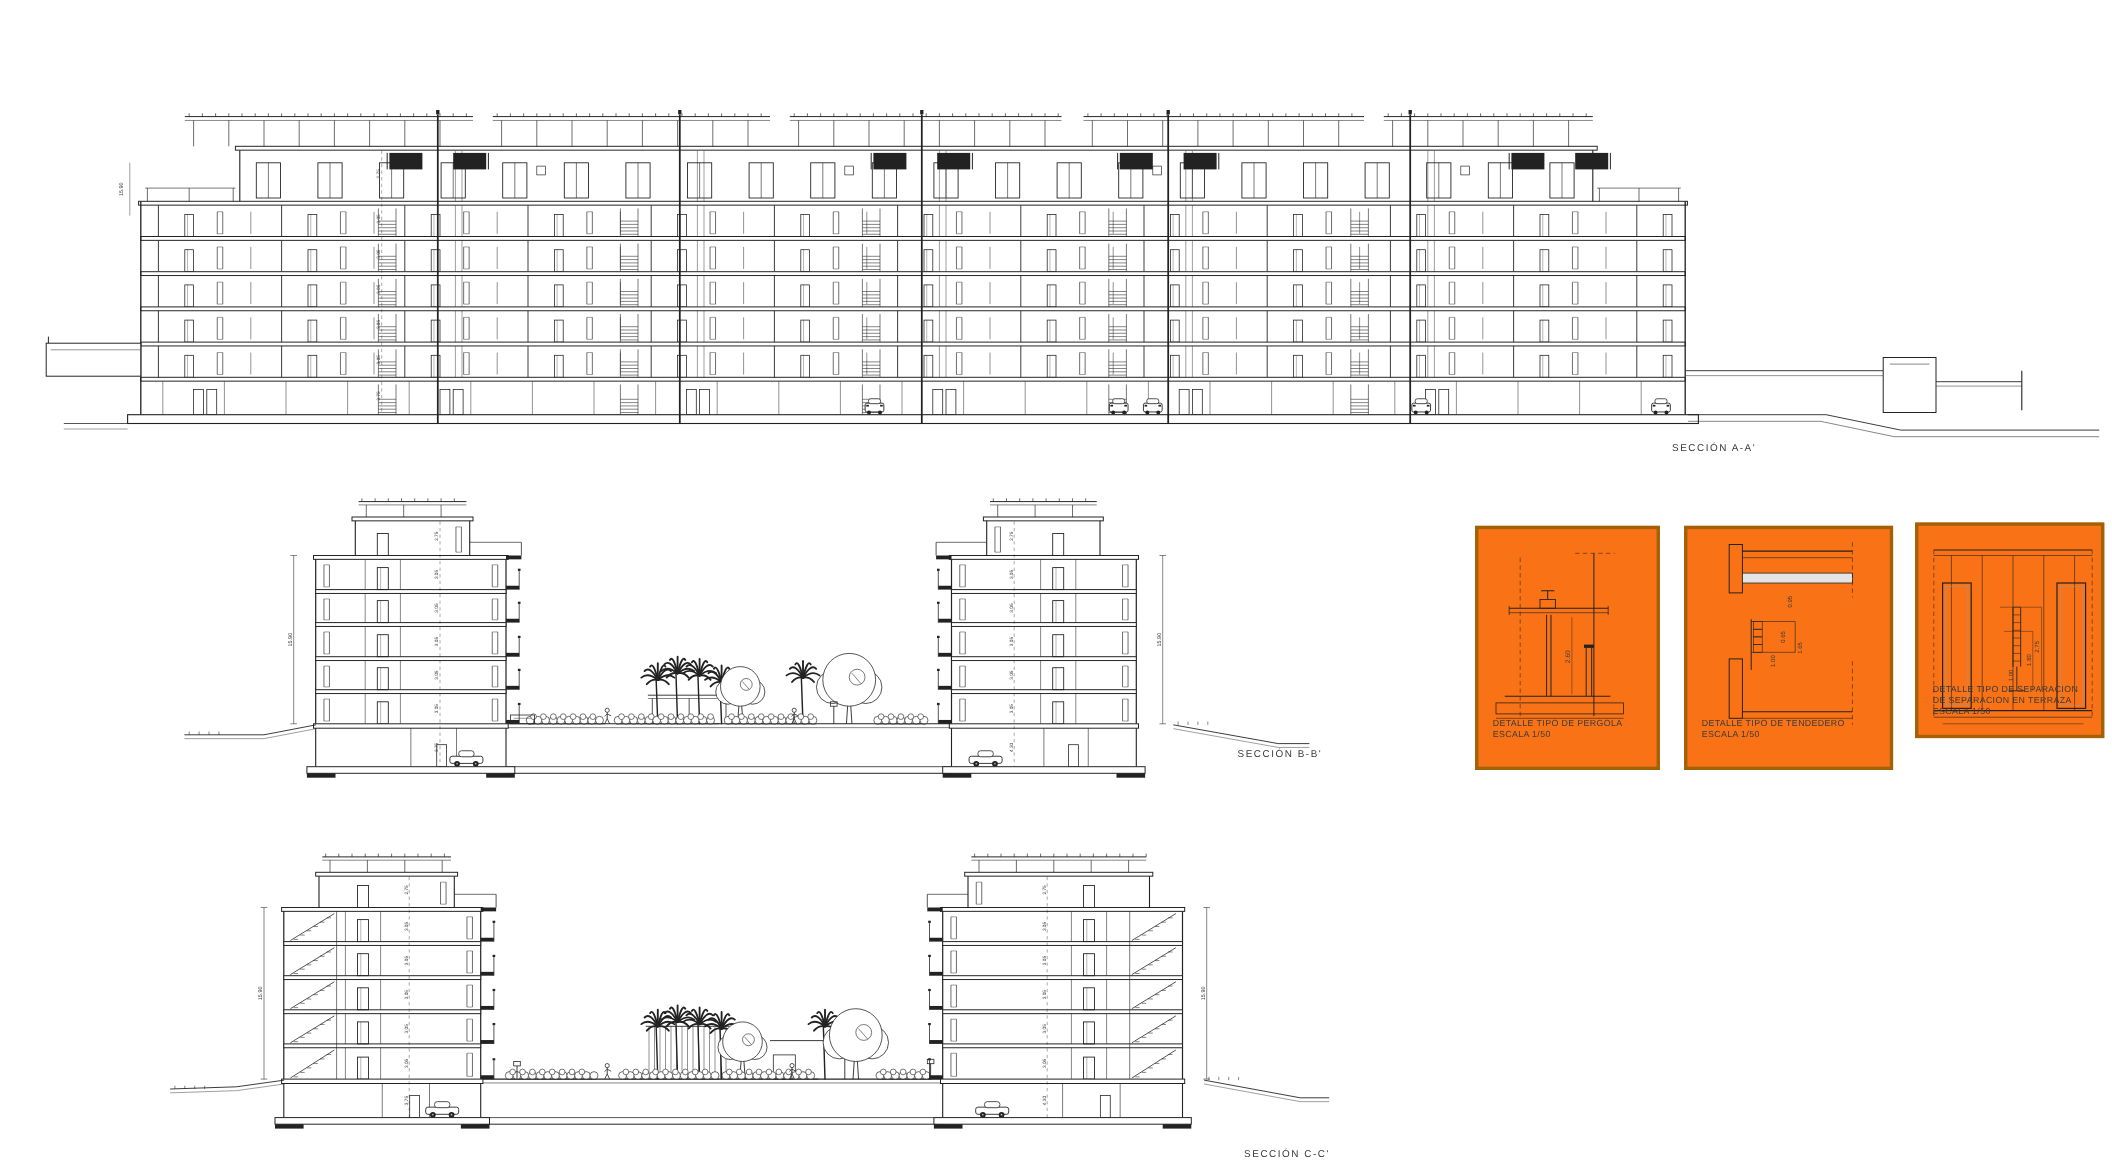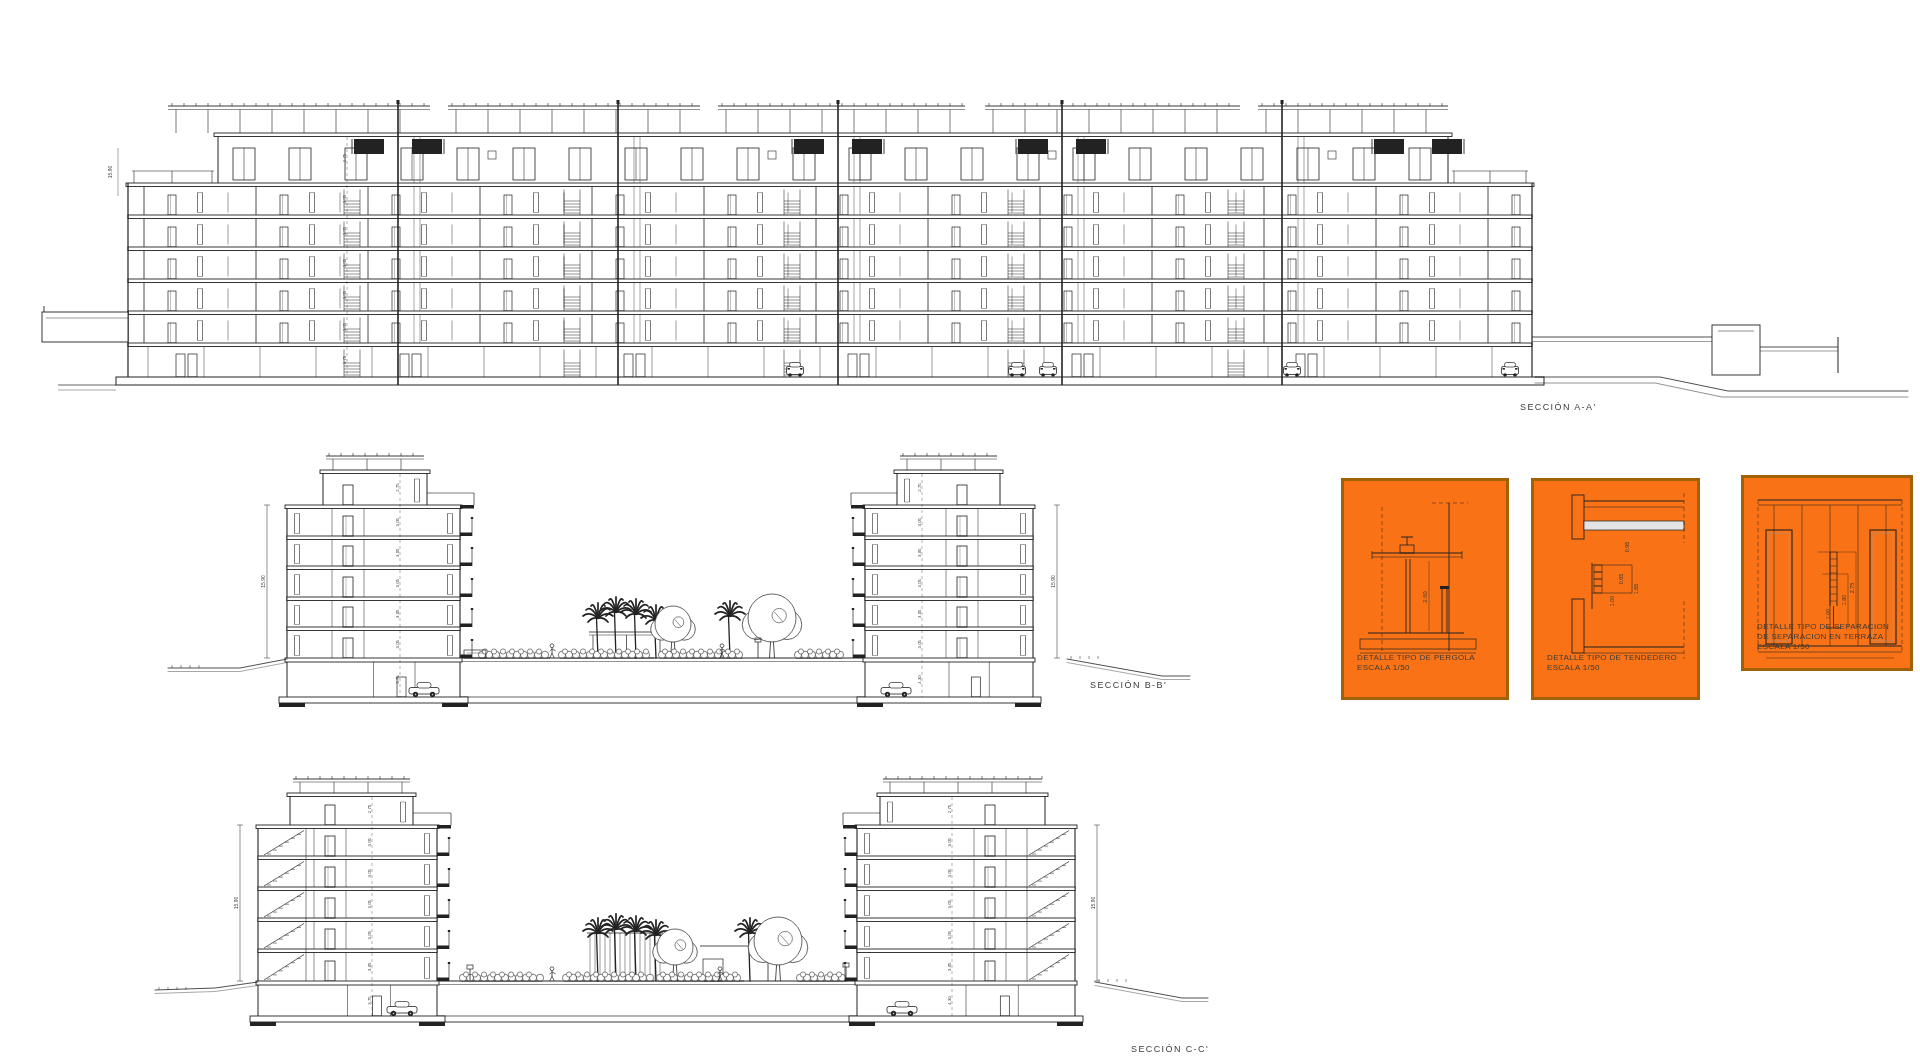--- a/index.html
+++ b/index.html
@@ -2130,21 +2130,21 @@
         <path d="M1095 982 L1182 998 L1208 998" fill="none" stroke="#222222" stroke-width="0.8" stroke-linecap="round"></path>
         <path d="M1095 985.5 L1182 1001.5 L1208 1001.5" fill="none" stroke="#222222" stroke-width="0.4" stroke-linecap="round"></path>
         <line x1="1099" y1="982" x2="1099" y2="979" stroke="#222222" stroke-width="0.5"></line>
         <line x1="1108" y1="982" x2="1108" y2="979" stroke="#222222" stroke-width="0.5"></line>
         <line x1="1117" y1="982" x2="1117" y2="979" stroke="#222222" stroke-width="0.5"></line>
         <line x1="1126" y1="982" x2="1126" y2="979" stroke="#222222" stroke-width="0.5"></line>
       </g>
     </svg>
 
   <div class="sec-label" style="left:1520px;top:402px;">SECCIÓN A-A'</div>
-  <div class="sec-label" style="left:1090px;top:680px;">SECCIÓN B-B'</div>
+  <div class="sec-label" style="left:1125px;top:680px;">SECCIÓN B-B'</div>
   <div class="sec-label" style="left:1131px;top:1044px;">SECCIÓN C-C'</div>
 
   <div class="detail-box" style="left:1341px;top:478px;width:168px;height:222px;">
     <svg class="detail-svg" id="det0" width="166" height="220">
         <g>
           <line x1="38" y1="26" x2="38" y2="172" stroke="#222222" stroke-width="0.5" stroke-dasharray="4 3"></line>
           <line x1="88" y1="22" x2="124" y2="22" stroke="#222222" stroke-width="0.5" stroke-dasharray="4 3"></line>
           <line x1="105" y1="22" x2="105" y2="170" stroke="#222222" stroke-width="0.9"></line>
           <line x1="28" y1="72" x2="118" y2="72" stroke="#222222" stroke-width="1"></line>
           <line x1="28" y1="76" x2="118" y2="76" stroke="#222222" stroke-width="0.55"></line>
@@ -2164,21 +2164,21 @@
           <rect x="16" y="158" width="116" height="10" fill="none" stroke="#222222" stroke-width="0.7"></rect>
           <line x1="16" y1="172" x2="132" y2="172" stroke="#222222" stroke-width="0.55"></line>
         </g>
       </svg>
     <div class="detail-caption" style="bottom:24px;">
       <div>DETALLE TIPO DE PERGOLA</div>
       <div>ESCALA 1/50</div>
     </div>
   </div>
 
-  <div class="detail-box" style="left:1531px;top:478px;width:169px;height:222px;">
+  <div class="detail-box" style="left:1531px;top:478px;width:190px;height:222px;">
     <svg class="detail-svg" id="det1" width="169" height="220">
         <g>
           <rect x="38" y="14" width="12" height="44" fill="none" stroke="#222222" stroke-width="0.9"></rect>
           <line x1="50" y1="20" x2="150" y2="20" stroke="#222222" stroke-width="1"></line>
           <line x1="50" y1="26" x2="150" y2="26" stroke="#222222" stroke-width="0.55"></line>
           <rect x="50" y="40" width="100" height="9" fill="#e4e4e4" stroke="#222222" stroke-width="0.7"></rect>
           <line x1="150" y1="12" x2="150" y2="62" stroke="#222222" stroke-width="0.5" stroke-dasharray="4 3"></line>
           <line x1="58" y1="82" x2="58" y2="128" stroke="#222222" stroke-width="0.9"></line>
           <rect x="60" y="84" width="8" height="7" fill="none" stroke="#222222" stroke-width="0.55"></rect>
           <rect x="60" y="91" width="8" height="7" fill="none" stroke="#222222" stroke-width="0.55"></rect>

